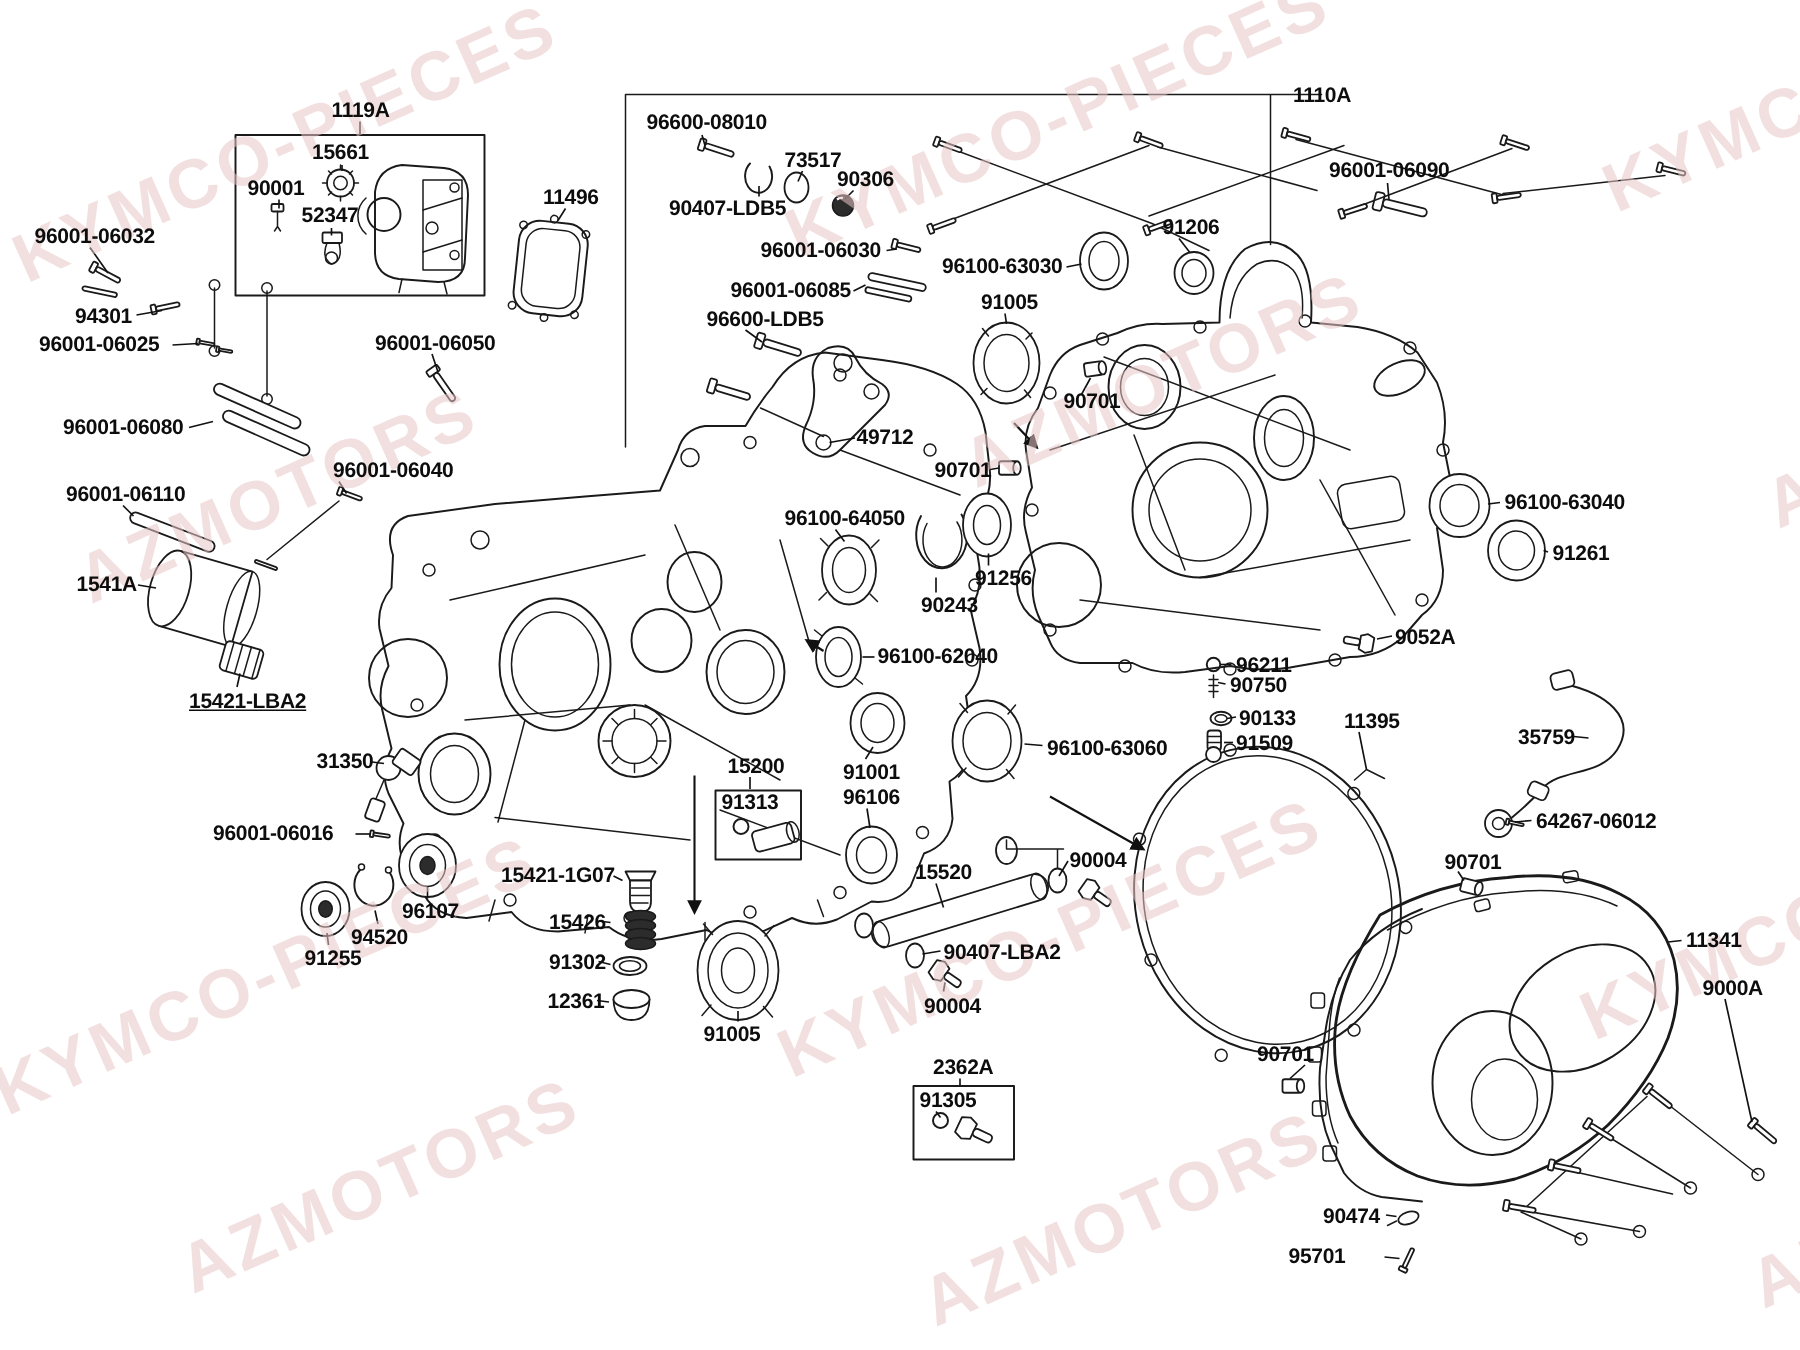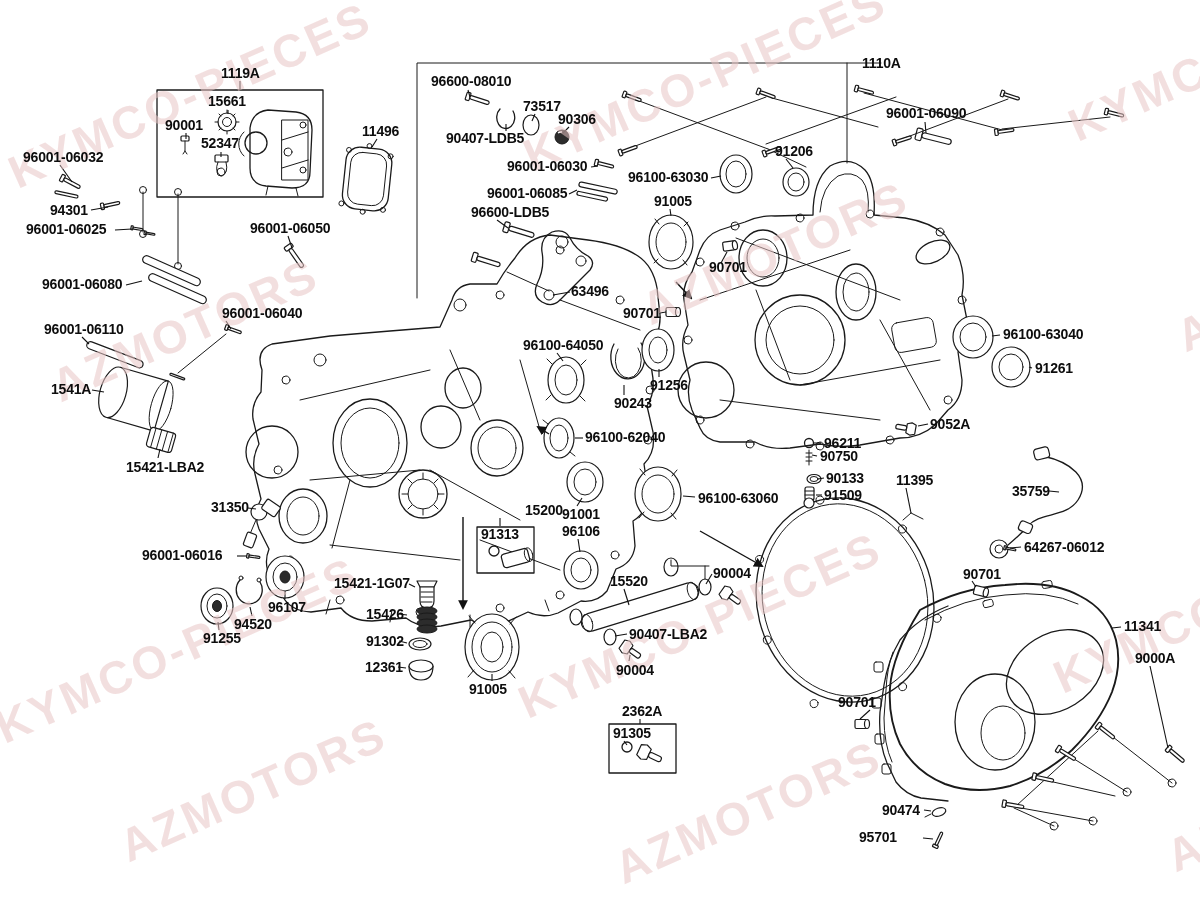--- a/index.html
+++ b/index.html
@@ -585,21 +585,21 @@
       <div class="part-label" style="left: 26px; top: 222px;">96001-06025</div>
       <div class="part-label" style="left: 250px; top: 221px;">96001-06050</div>
       <div class="part-label" style="left: 42px; top: 277px;">96001-06080</div>
       <div class="part-label" style="left: 431px; top: 74px;">96600-08010</div>
       <div class="part-label" style="left: 523px; top: 99px;">73517</div>
       <div class="part-label" style="left: 558px; top: 112px;">90306</div>
       <div class="part-label" style="left: 446px; top: 131px;">90407-LDB5</div>
       <div class="part-label" style="left: 507px; top: 159px;">96001-06030</div>
       <div class="part-label" style="left: 487px; top: 186px;">96001-06085</div>
       <div class="part-label" style="left: 471px; top: 205px;">96600-LDB5</div>
-      <div class="part-label" style="left: 571px; top: 284px;">63496</div>
+      <div class="part-label" style="left: 571px; top: 284px;">49712</div>
       <div class="part-label" style="left: 628px; top: 170px;">96100-63030</div>
       <div class="part-label" style="left: 654px; top: 194px;">91005</div>
       <div class="part-label" style="left: 709px; top: 260px;">90701</div>
       <div class="part-label" style="left: 623px; top: 306px;">90701</div>
       <div class="part-label" style="left: 775px; top: 144px;">91206</div>
       <div class="part-label" style="left: 862px; top: 56px;">1110A</div>
       <div class="part-label" style="left: 886px; top: 106px;">96001-06090</div>
       <div class="part-label" style="left: 1003px; top: 327px;">96100-63040</div>
       <div class="part-label" style="left: 1035px; top: 361px;">91261</div>
       <div class="part-label" style="left: 930px; top: 417px;">9052A</div>
@@ -607,37 +607,37 @@
       <div class="part-label" style="left: 820px; top: 449px;">90750</div>
       <div class="part-label" style="left: 826px; top: 471px;">90133</div>
       <div class="part-label" style="left: 824px; top: 488px;">91509</div>
       <div class="part-label" style="left: 896px; top: 473px;">11395</div>
       <div class="part-label" style="left: 1012px; top: 484px;">35759</div>
       <div class="part-label" style="left: 1024px; top: 540px;">64267-06012</div>
       <div class="part-label" style="left: 963px; top: 567px;">90701</div>
       <div class="part-label" style="left: 44px; top: 322px; text-align: right;">96001-06110</div>
       <div class="part-label" style="left: 186px; top: 306px; margin-left: 36px;">96001-06040</div>
       <div class="part-label" style="left: 51px; top: 382px;">1541A</div>
-      <div class="part-label" style="left: 126px; top: 460px;">15421-LBA2</div>
+      <div class="part-label" style="left: 126px; top: 460px; text-decoration: underline;">15421-LBA2</div>
       <div class="part-label" style="left: 211px; top: 500px;">31350</div>
       <div class="part-label" style="left: 142px; top: 548px;">96001-06016</div>
       <div class="part-label" style="left: 334px; top: 576px;">15421-1G07</div>
       <div class="part-label" style="left: 268px; top: 600px;">96107</div>
       <div class="part-label" style="left: 234px; top: 617px;">94520</div>
       <div class="part-label" style="left: 203px; top: 631px;">91255</div>
       <div class="part-label" style="left: 366px; top: 607px;">15426</div>
       <div class="part-label" style="left: 366px; top: 634px;">91302</div>
       <div class="part-label" style="left: 365px; top: 660px;">12361</div>
       <div class="part-label" style="left: 469px; top: 682px;">91005</div>
       <div class="part-label" style="left: 523px; top: 338px;">96100-64050</div>
       <div class="part-label" style="left: 650px; top: 378px;">91256</div>
       <div class="part-label" style="left: 614px; top: 396px;">90243</div>
       <div class="part-label" style="left: 585px; top: 430px;">96100-62040</div>
       <div class="part-label" style="left: 698px; top: 491px;">96100-63060</div>
-      <div class="part-label" style="left: 485px; top: 503px; margin-left: 40px;">15200</div>
+      <div class="part-label" style="left: 485px; top: 503px;">15200</div>
       <div class="part-label" style="left: 481px; top: 527px;">91313</div>
       <div class="part-label" style="left: 562px; top: 507px;">91001</div>
       <div class="part-label" style="left: 562px; top: 524px;">96106</div>
       <div class="part-label" style="left: 610px; top: 574px;">15520</div>
       <div class="part-label" style="left: 713px; top: 566px;">90004</div>
       <div class="part-label" style="left: 629px; top: 627px;">90407-LBA2</div>
       <div class="part-label" style="left: 616px; top: 663px;">90004</div>
       <div class="part-label" style="left: 622px; top: 704px;">2362A</div>
       <div class="part-label" style="left: 613px; top: 726px;">91305</div>
       <div class="part-label" style="left: 1124px; top: 619px;">11341</div>

